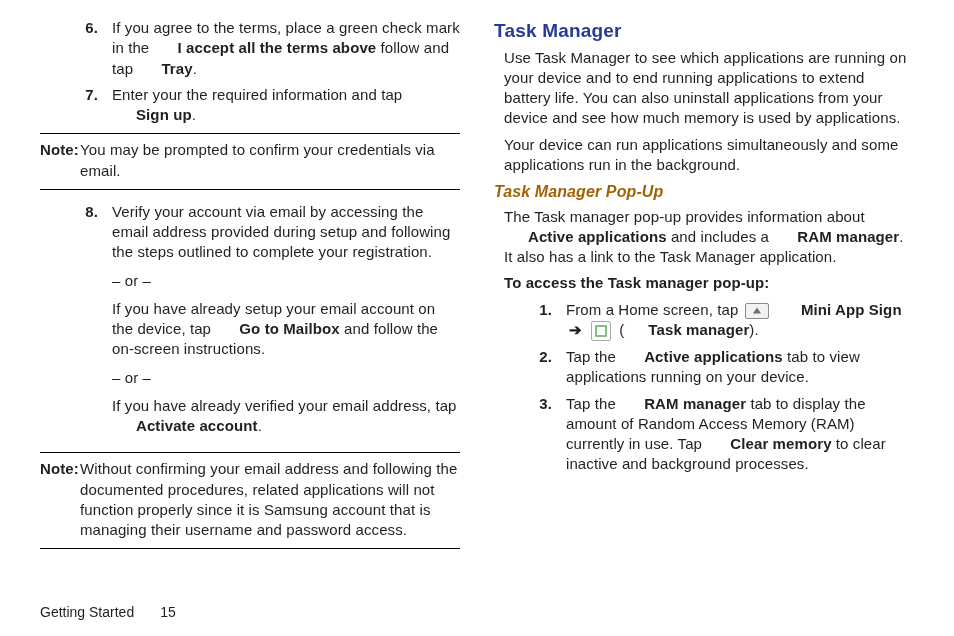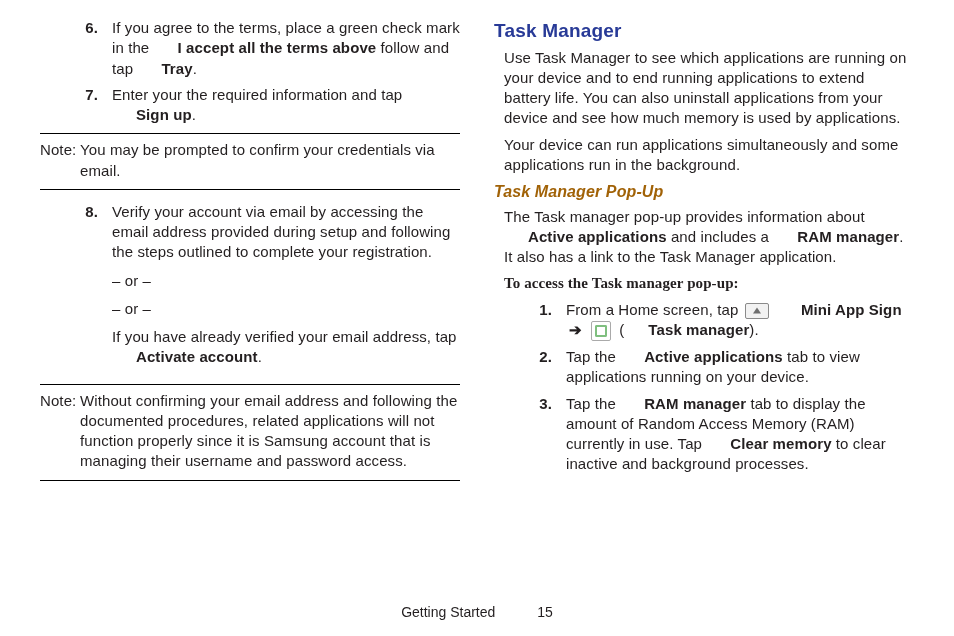--- a/index.html
+++ b/index.html
@@ -29,25 +29,25 @@
     line-height: 1.35;
     letter-spacing: 0.1px;
   }
   .bold { font-weight: bold; margin-left: 24px; }
   .num-item { display: flex; margin: 0 0 6px 0; }
   .num-col { flex: 0 0 58px; text-align: right; font-weight: bold; padding-right: 14px; }
   .num-body { flex: 1 1 auto; }
   .num-body .para { margin: 0 0 8px 0; }
   .note-rule { border-top: 1px solid #000; margin: 8px 0 6px 0; }
   .note { display: flex; margin: 0 0 6px 0; }
-  .note-label { font-weight: normal; flex: 0 0 40px; padding-left:0; }
+  .note-label { font-weight: bold; flex: 0 0 40px; padding-left:0; }
   .note-body { flex: 1 1 auto; }
   h2.sec { margin: 0 0 4px 0; color: #283a97; font-weight: 900; font-size: 19px; font-family: "Arial Black", Arial, sans-serif; letter-spacing: 0.2px; }
   h3.sub { margin: 4px 0 4px 0; color: #a16207; font-weight: bold; font-style: italic; font-size: 16px; }
-  .lead { font-weight: bold; margin: 4px 0 17px 0; font-family: Liberation Serif, serif; }
+  .lead { font-weight: bold; margin: 4px 0 17px 0; }
   .indent-body { margin-left: 10px; margin-bottom: 6px; }
   .icon-box {
     display: inline-block; width: 22px; height: 14px; vertical-align: middle;
     border: 1px solid #8a8a8a; border-radius: 2px; background:#f2f2f2;
     position: relative; margin: 0 4px 0 2px;
   }
   .icon-chevron::after{
     content:""; position:absolute; left:50%; top:50%; width:0; height:0;
     border-left:4px solid transparent; border-right:4px solid transparent;
     border-bottom:6px solid #6f6f6f; transform: translate(-50%,-60%);
@@ -56,22 +56,22 @@
     display:inline-block; width:18px; height:18px; vertical-align:middle;
     border:1px solid #aaa; border-radius:2px; background:#fff; position:relative;
     margin: 0 4px 0 2px;
   }
   .icon-square::before{
     content:""; position:absolute; left:3px; right:3px; top:3px; bottom:3px;
     border:2px dashed #7fbf7f; border-radius:2px;
   }
   .arrow { display:inline-block; padding: 0 3px; font-weight:bold; }
   .footer {
-    display:flex; justify-content:center; align-items:center;
-    gap: 42px; padding-top: 6px; font-size: 14px;
+    display:flex; justify-content:flex-start; align-items:center;
+    gap: 26px; padding-top: 6px; font-size: 14px;
   }
   .footer .pg { font-weight: normal; }
   .col .spacer { height: 6px; }
 </style>
 </head>
 <body>
 
 <div class="page">
   <div class="cols">
 
@@ -98,20 +98,23 @@
       </div>
       <div class="note-rule"></div>
 
       <div class="spacer"></div>
 
       <div class="num-item">
         <div class="num-col">8.</div>
         <div class="num-body">
           <div class="para">Verify your account via email by accessing the email address provided during setup and following the steps outlined to complete your registration.</div>
           <div class="para">– or –</div>
+          <div class="para">
+            <span>If you have already setup your email account on the device, tap </span><span class="bold">Go to Mailbox</span><span> and follow the on-screen instructions.</span>
+          </div>
           <div class="para">– or –</div>
           <div class="para">
             <span>If you have already verified your email address, tap </span><span class="bold">Activate account</span><span>.</span>
           </div>
         </div>
       </div>
 
       <div class="note-rule"></div>
       <div class="note">
         <div class="note-label">Note:</div>

